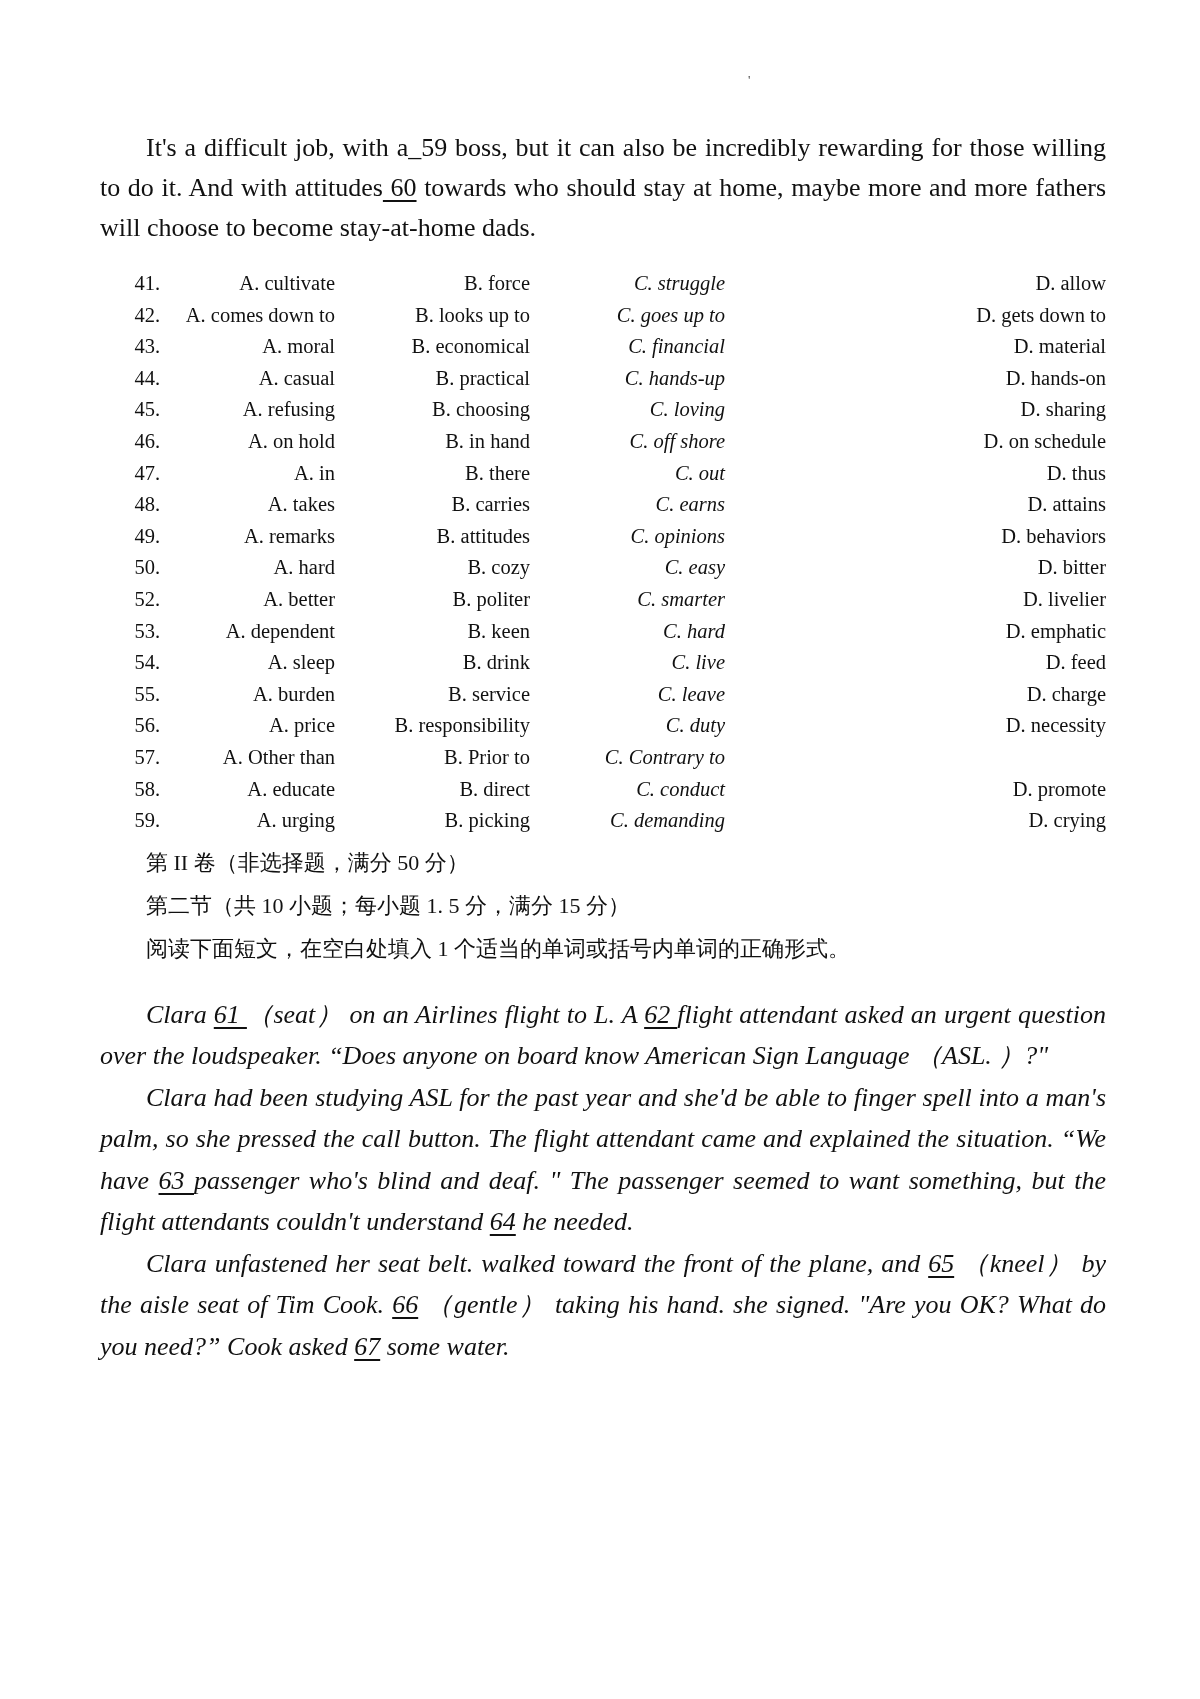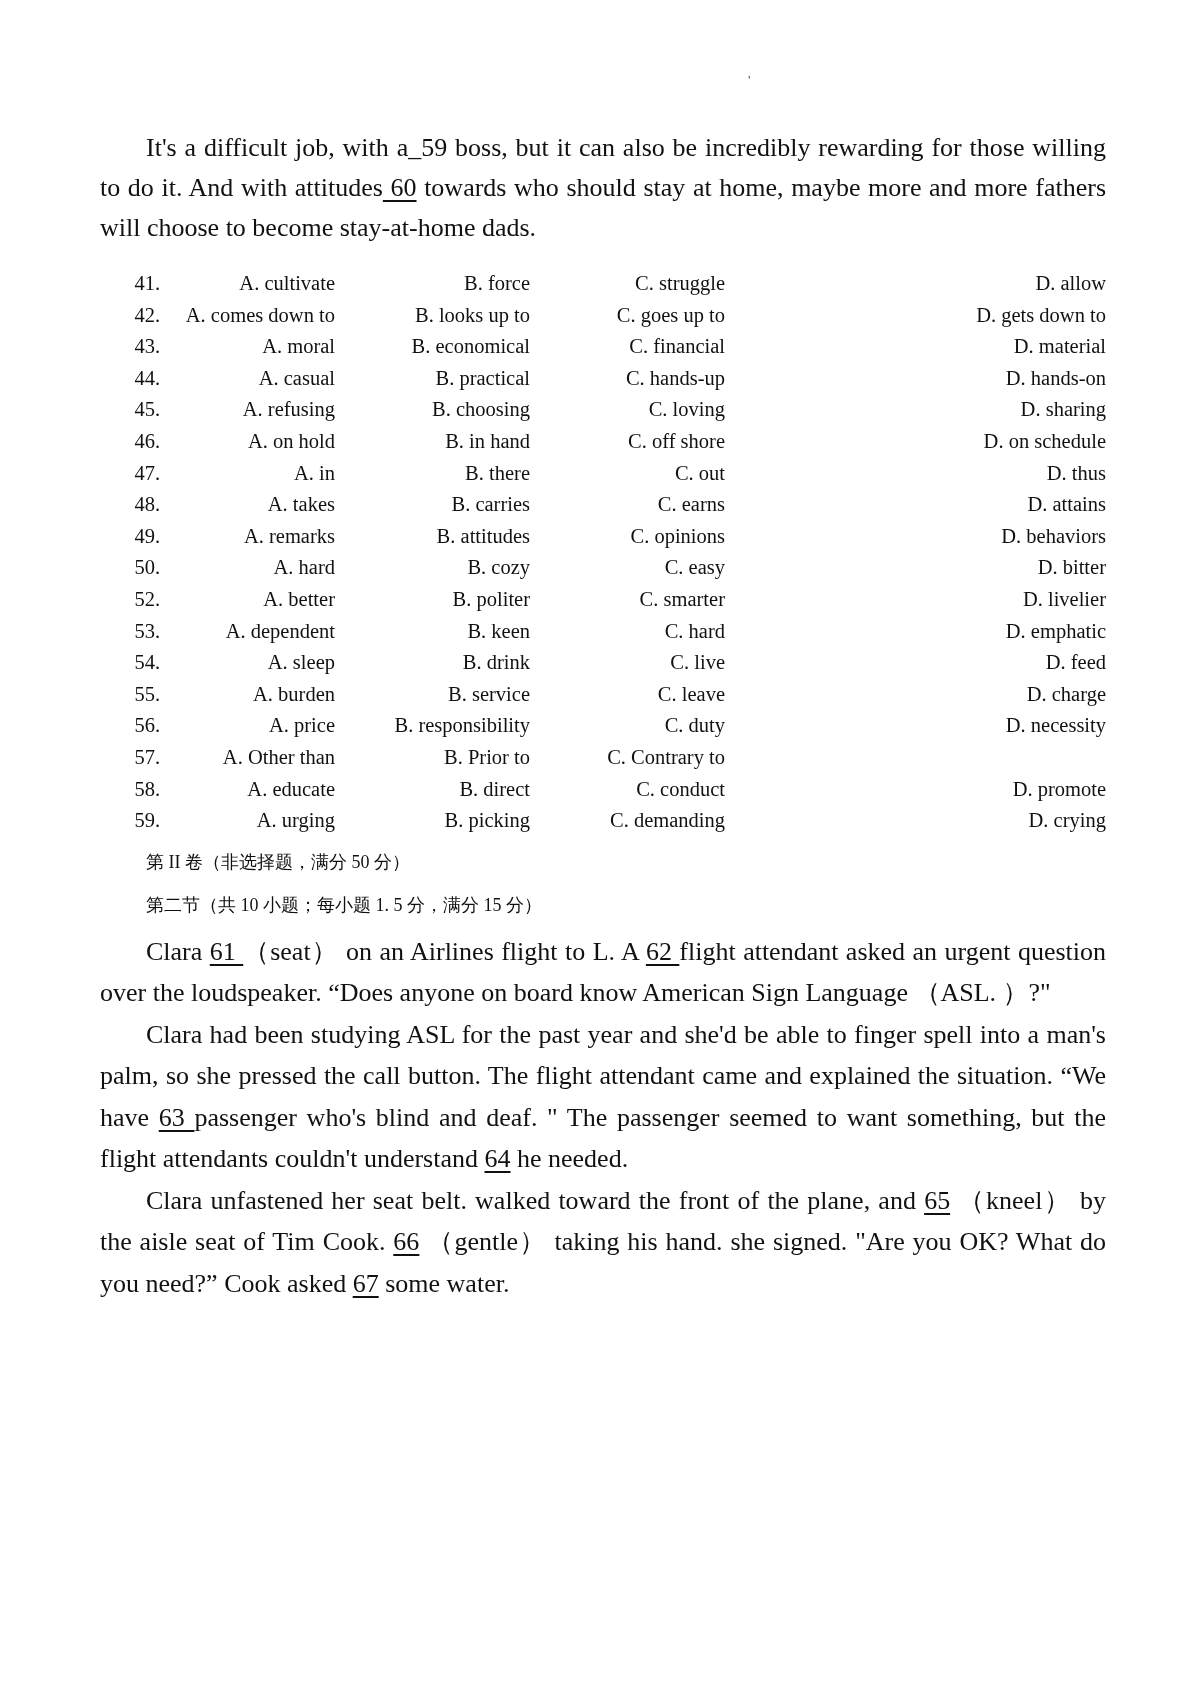--- a/index.html
+++ b/index.html
@@ -45,31 +45,31 @@
   .opt-row {
     display: flex;
     height: 31.6px;
     line-height: 31.6px;
     align-items: baseline;
     text-align: right;
   }
   .opt-num { width: 60px; flex: 0 0 60px; }
   .opt-a   { width: 175px; flex: 0 0 175px; }
   .opt-b   { width: 195px; flex: 0 0 195px; }
-  .opt-c   { width: 195px; flex: 0 0 195px; }
+  .opt-c   { width: 195px; flex: 0 0 195px; font-style: italic; }
   .opt-d   { flex: 1 1 auto; }
   .cn {
     margin: 0;
-    font-size: 18px;
+    font-size: 22px;
     line-height: 43px;
     text-indent: 46px;
     text-align: left;
   }
   .cn-block { margin-top: 4px; }
-  .passage { margin-top: 4px; }
+  .passage { margin-top: 24px; font-style: italic; }
   .passage .para {
     line-height: 41.5px;
     margin: 0;
   }
 </style>
 </head>
 <body>
 
 <div class="page">
   <span class="stray">'</span>
@@ -202,20 +202,21 @@
           <span class="opt-a">A. urging</span>
           <span class="opt-b">B. picking</span>
           <span class="opt-c">C. demanding</span>
           <span class="opt-d">D. crying</span>
         </div>
       </div>
 
     <div class="cn-block">
       <p class="cn">第 II 卷（非选择题，满分 50 分）</p>
       <p class="cn">第二节（共 10 小题；每小题 1. 5 分，满分 15 分）</p>
+      <p class="cn">阅读下面短文，在空白处填入 1 个适当的单词或括号内单词的正确形式。</p>
     </div>
 
     <div class="passage">
       <p class="para"><span>Clara </span><span class="blank">61 </span><span>（seat）  on an Airlines flight to L. A </span><span class="blank">62 </span><span>flight attendant asked an urgent question over the loudspeaker.  “Does anyone on board know American Sign Language （ASL. ）?"</span></p>
       <p class="para"><span>Clara had been studying ASL for the past year and she'd be able to finger spell into a man's palm, so she pressed the call button. The flight attendant came and explained the situation.  “We have </span><span class="blank">63 </span><span>passenger who's blind and deaf. " The passenger seemed to want something, but the flight attendants couldn't understand </span><span class="blank">64</span><span> he needed.</span></p>
       <p class="para"><span>Clara unfastened her seat belt. walked toward the front of the plane, and </span><span class="blank">65</span><span> （kneel）  by the aisle seat of Tim Cook. </span><span class="blank">66</span><span> （gentle）  taking his hand. she signed. "Are you OK? What do you need?”  Cook asked </span><span class="blank">67</span><span> some water.</span></p>
     </div>
 
   </div>
 </div>

